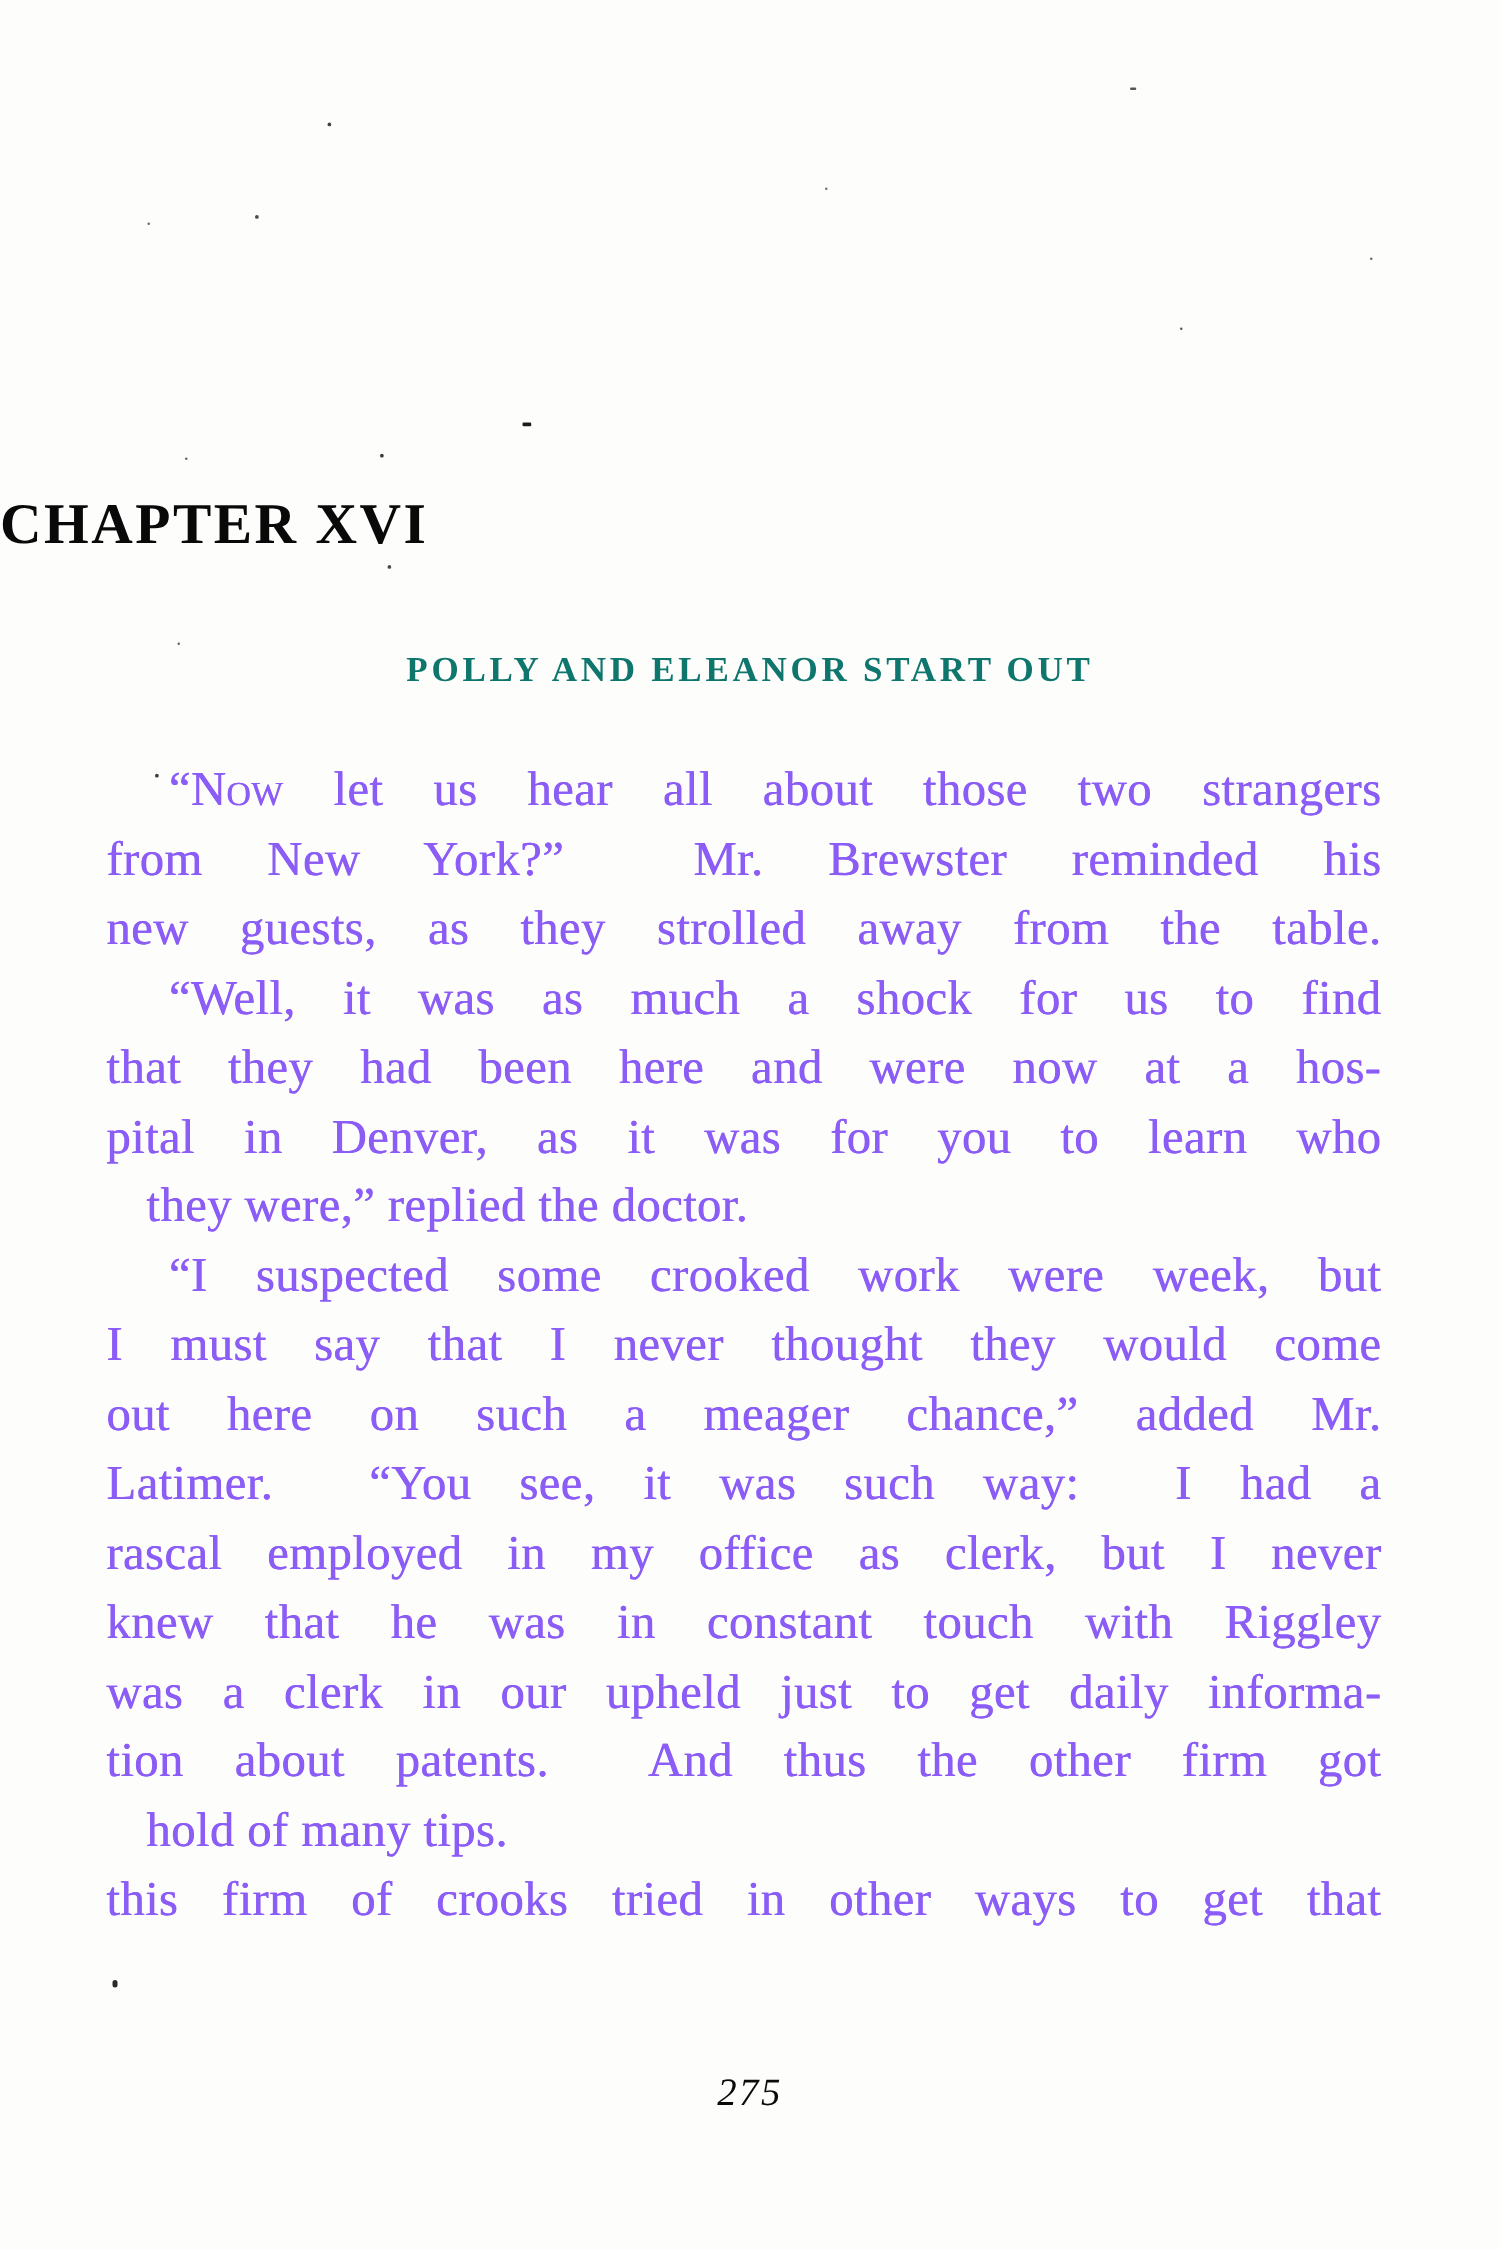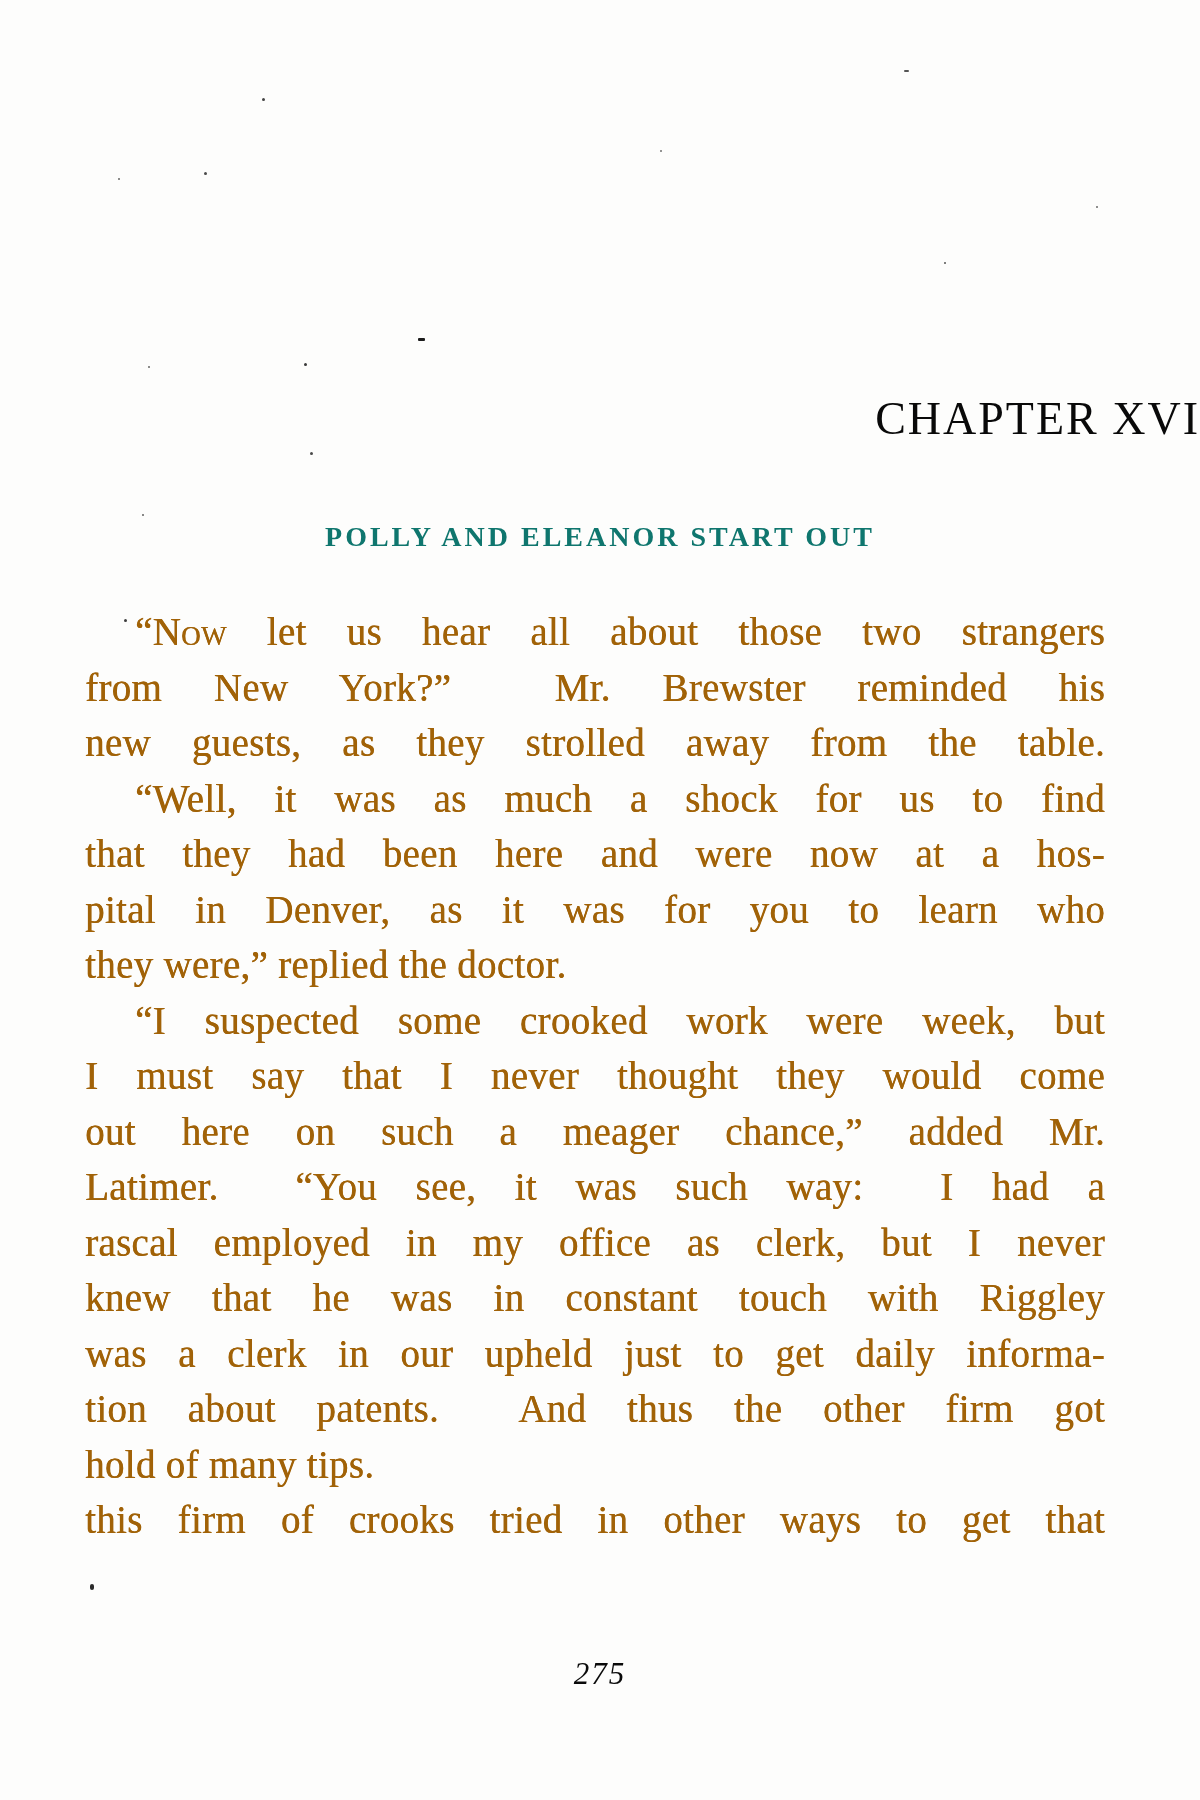--- a/index.html
+++ b/index.html
@@ -12,24 +12,24 @@
     overflow: hidden;
     font-family: "Liberation Serif", serif;
     color: #0c0c0c;
   }
 
   .chapter-title {
     position: absolute;
     top: 396px;
     left: 0;
     width: 100%;
-    text-align: right;
+    text-align: left;
     font-family: "Liberation Serif", serif;
     font-size: 46px;
-    font-weight: 400;
+    font-weight: 700;
     letter-spacing: 2px;
     line-height: 1;
     color: #090909;
   }
 
   .chapter-subtitle {
     position: absolute;
     top: 523px;
     left: 0;
     width: 100%;
@@ -43,30 +43,30 @@
   }
 
   .body-text {
     position: absolute;
     left: 85px;
     top: 604px;
     width: 1020px;
     font-size: 39px;
     line-height: 55.5px;
     letter-spacing: 0.3px;
-    color: #a16207;
+    color: #8b5cf6;
     text-shadow: 0.4px 0 0 currentColor; 
   }
 
   .line {
     text-align: justify;
     text-align-last: justify;
     white-space: pre-wrap;
   }
-  .line.end  { text-align-last: left; }
+  .line.end  { text-align-last: left; margin-left: 32px; }
   .line.indent { text-indent: 50px; }
 
   .sc { font-variant: small-caps; }
 
   .page-number {
     position: absolute;
     top: 1658px;
     left: 0;
     width: 100%;
     text-align: center;

